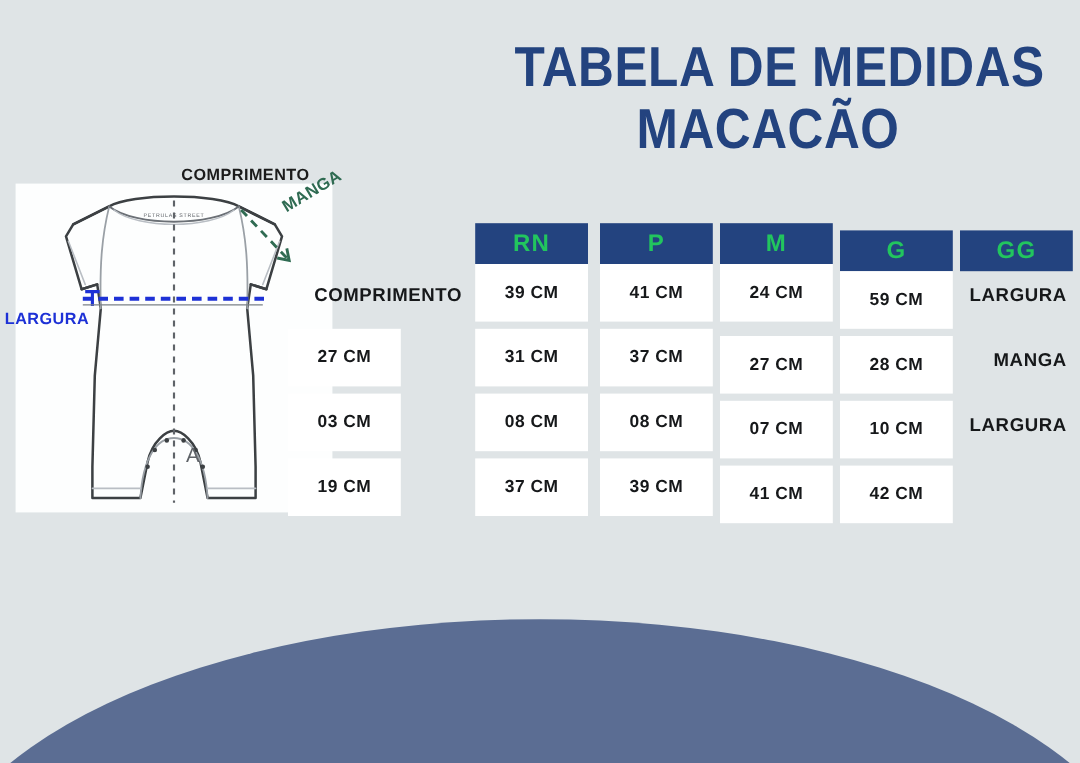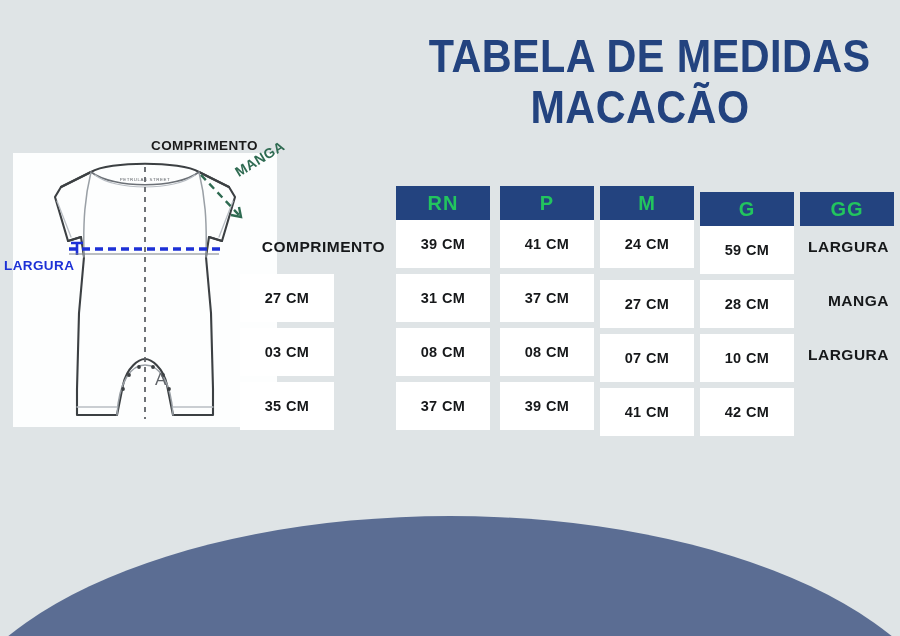--- a/index.html
+++ b/index.html
@@ -273,21 +273,21 @@
     </div>
     <div class="cellpad col-shift">
       <div class="dcell">07 CM</div>
     </div>
     <div class="cellpad col-shift">
       <div class="dcell">10 CM</div>
     </div>
 
     <div class="row-label">LARGURA</div>
     <div class="cellpad">
-      <div class="dcell">35 CM</div>
+      <div class="dcell">19 CM</div>
     </div>
     <div class="cellpad">
       <div class="dcell">37 CM</div>
     </div>
     <div class="cellpad">
       <div class="dcell">39 CM</div>
     </div>
     <div class="cellpad col-shift">
       <div class="dcell">41 CM</div>
     </div>

